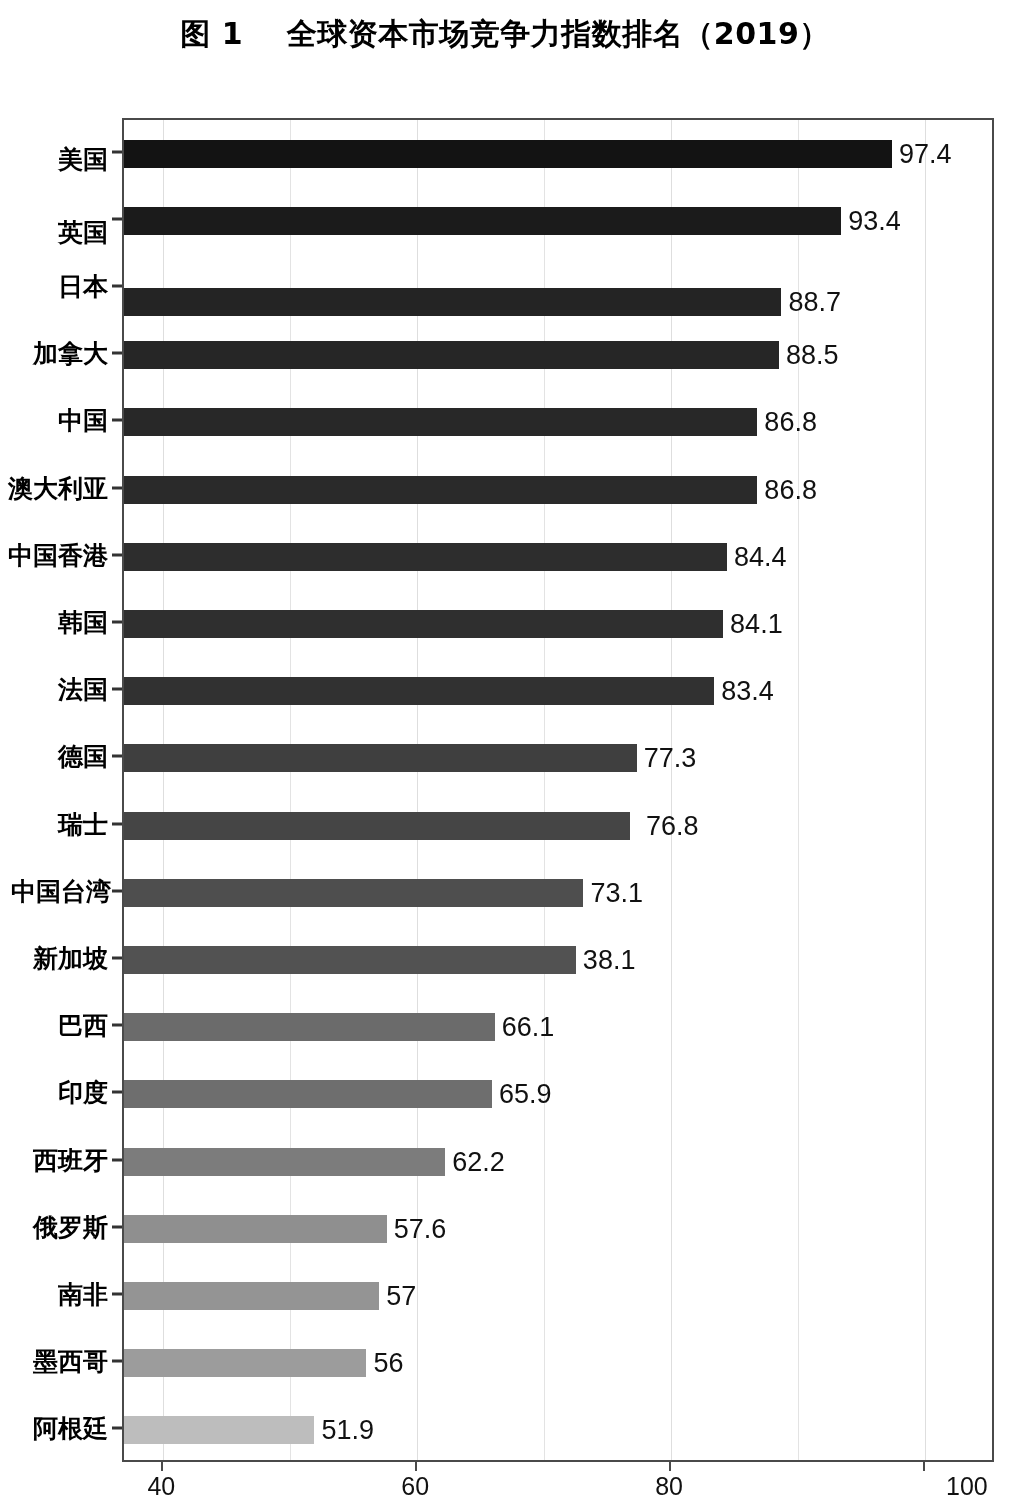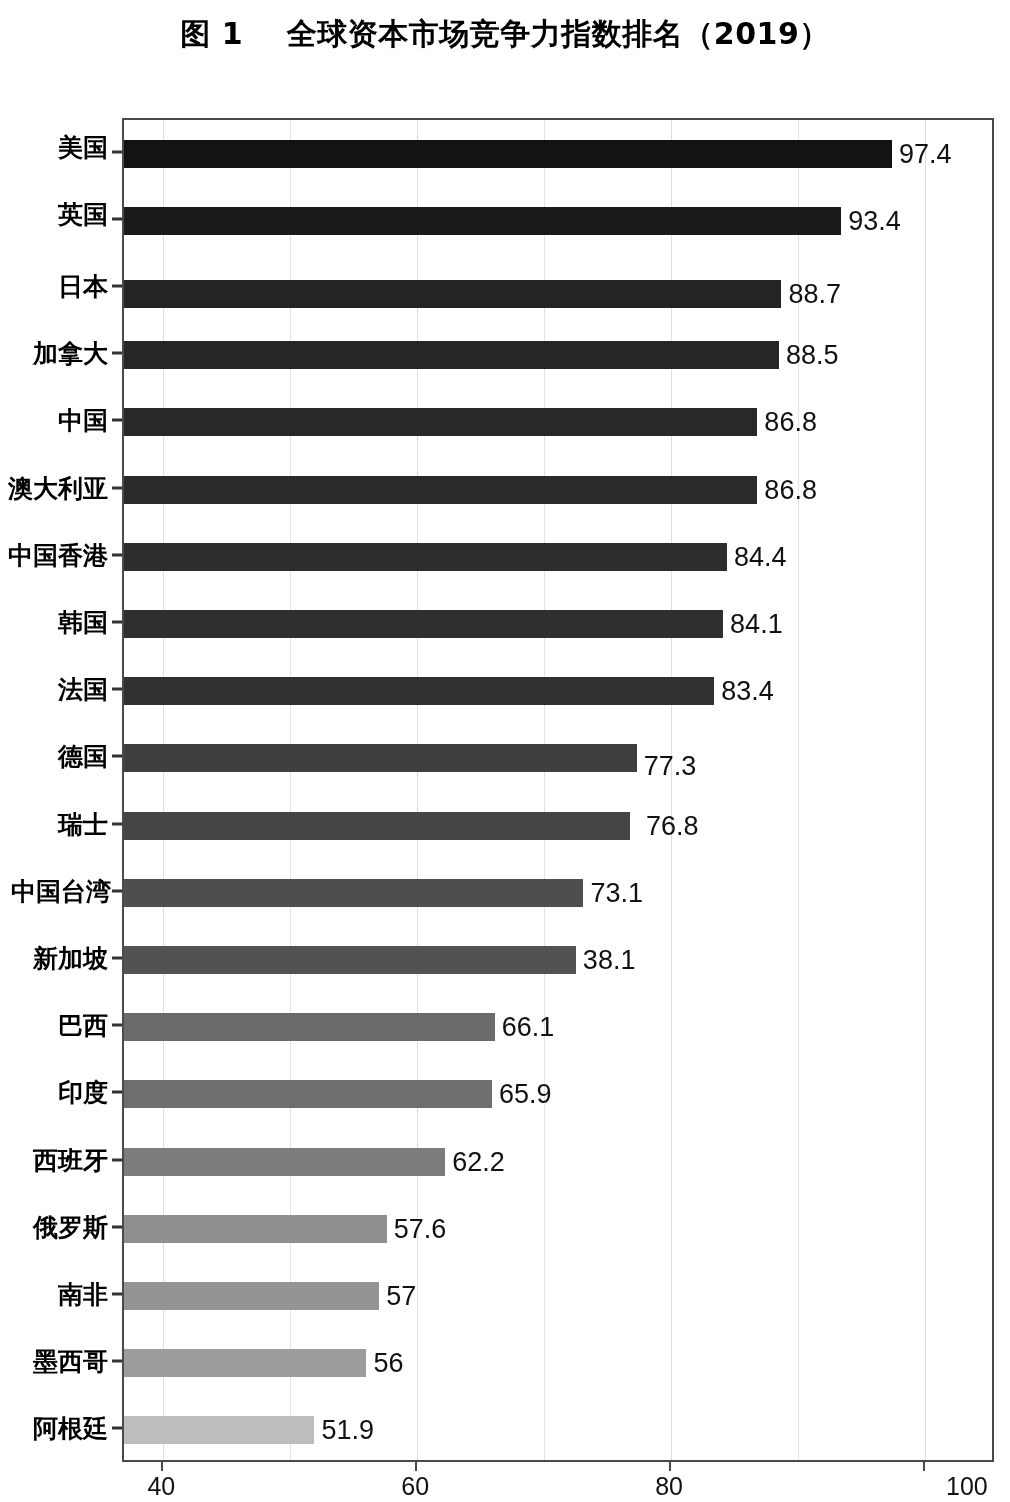--- a/index.html
+++ b/index.html
@@ -125,21 +125,21 @@
       <div class="gridline major" style="left: 547.063px;"></div>
       <div class="gridline major" style="left: 800.92px;"></div>
       <div class="bar-row" style="top: 19.6px; width: 872px;">
         <div class="bar" style="width: 767.918px; background: rgb(19, 19, 19);"></div>
         <div class="bar-value" style="left: 767.918px;">97.4</div>
       </div>
       <div class="bar-row" style="top: 86.8px; width: 872px;">
         <div class="bar" style="width: 717.147px; background: rgb(27, 27, 27);"></div>
         <div class="bar-value" style="left: 717.147px;">93.4</div>
       </div>
-      <div class="bar-row" style="top: 160px; width: 872px;">
+      <div class="bar-row" style="top: 168px; width: 872px;">
         <div class="bar" style="width: 657.491px; background: rgb(36, 36, 36);"></div>
         <div class="bar-value" style="left: 657.491px;">88.7</div>
       </div>
       <div class="bar-row" style="top: 221.2px; width: 872px;">
         <div class="bar" style="width: 654.952px; background: rgb(38, 38, 38);"></div>
         <div class="bar-value" style="left: 654.952px;">88.5</div>
       </div>
       <div class="bar-row" style="top: 288.4px; width: 872px;">
         <div class="bar" style="width: 633.374px; background: rgb(40, 40, 40);"></div>
         <div class="bar-value" style="left: 633.374px;">86.8</div>
@@ -155,21 +155,21 @@
       <div class="bar-row" style="top: 490px; width: 872px;">
         <div class="bar" style="width: 599.103px; background: rgb(47, 47, 47);"></div>
         <div class="bar-value" style="left: 599.103px;">84.1</div>
       </div>
       <div class="bar-row" style="top: 557.2px; width: 872px;">
         <div class="bar" style="width: 590.218px; background: rgb(49, 49, 49);"></div>
         <div class="bar-value" style="left: 590.218px;">83.4</div>
       </div>
       <div class="bar-row" style="top: 624.4px; width: 872px;">
         <div class="bar" style="width: 512.792px; background: rgb(63, 63, 63);"></div>
-        <div class="bar-value" style="left: 512.792px; margin-top: 8px;">77.3</div>
+        <div class="bar-value" style="left: 512.792px;">77.3</div>
       </div>
       <div class="bar-row" style="top: 691.6px; width: 872px;">
         <div class="bar" style="width: 506.445px; background: rgb(69, 69, 69);"></div>
         <div class="bar-value" style="left: 515px;">76.8</div>
       </div>
       <div class="bar-row" style="top: 758.8px; width: 872px;">
         <div class="bar" style="width: 459.482px; background: rgb(78, 78, 78);"></div>
         <div class="bar-value" style="left: 459.482px;">73.1</div>
       </div>
       <div class="bar-row" style="top: 826px; width: 872px;">
@@ -201,23 +201,23 @@
         <div class="bar-value" style="left: 242.434px;">56</div>
       </div>
       <div class="bar-row" style="top: 1296.4px; width: 872px;">
         <div class="bar" style="width: 190.393px; background: rgb(189, 189, 189);"></div>
         <div class="bar-value" style="left: 190.393px;">51.9</div>
       </div>
     </div>
 </div>
 
 <div id="axis-overlay">
-    <div class="ytick-wrap" style="top: 147px;">美国</div>
+    <div class="ytick-wrap" style="top: 159px;">美国</div>
     <div class="ytick-mark" style="top: 151.6px;"></div>
-    <div class="ytick-wrap" style="top: 214px;">英国</div>
+    <div class="ytick-wrap" style="top: 232px;">英国</div>
     <div class="ytick-mark" style="top: 218.8px;"></div>
     <div class="ytick-wrap" style="top: 286px;">日本</div>
     <div class="ytick-mark" style="top: 286px;"></div>
     <div class="ytick-wrap" style="top: 353.2px;">加拿大</div>
     <div class="ytick-mark" style="top: 353.2px;"></div>
     <div class="ytick-wrap" style="top: 420.4px;">中国</div>
     <div class="ytick-mark" style="top: 420.4px;"></div>
     <div class="ytick-wrap" style="top: 487.6px;">澳大利亚</div>
     <div class="ytick-mark" style="top: 487.6px;"></div>
     <div class="ytick-wrap" style="top: 554.8px;">中国香港</div>

